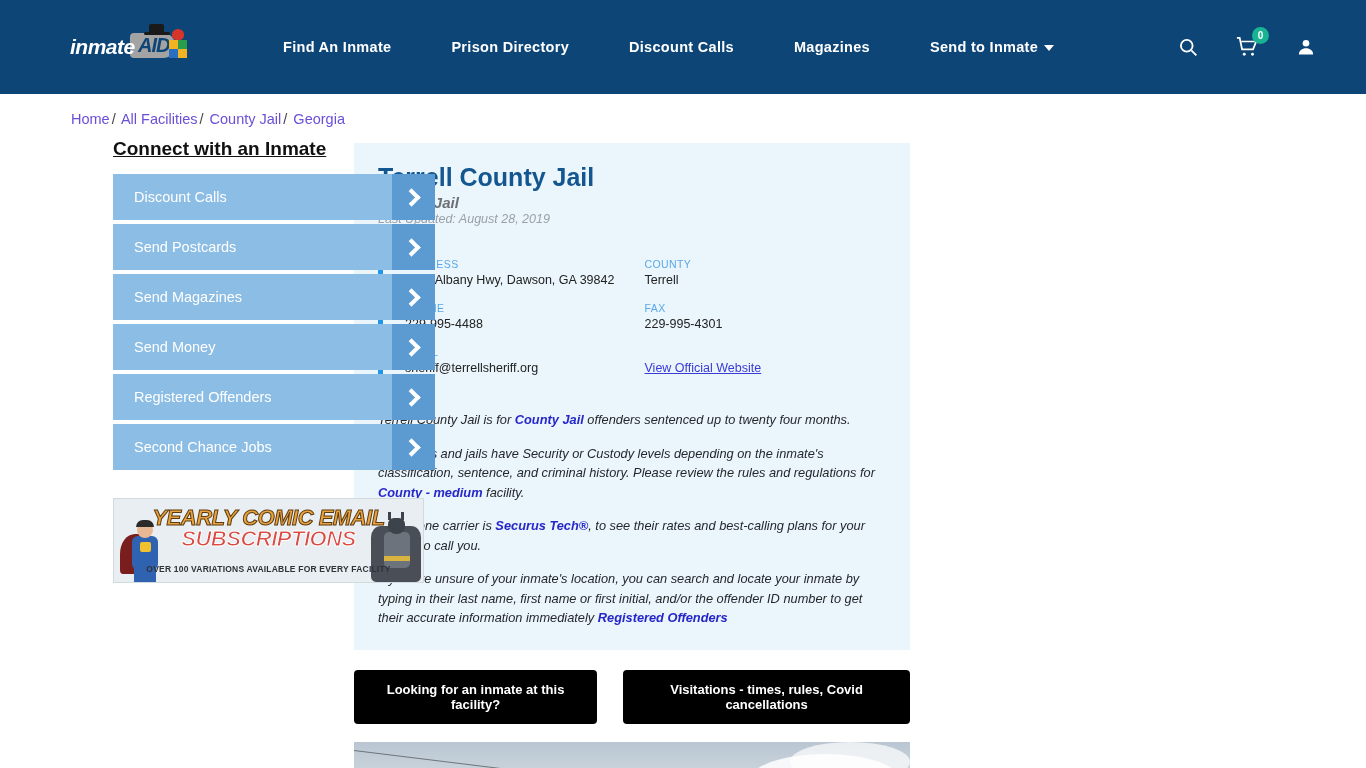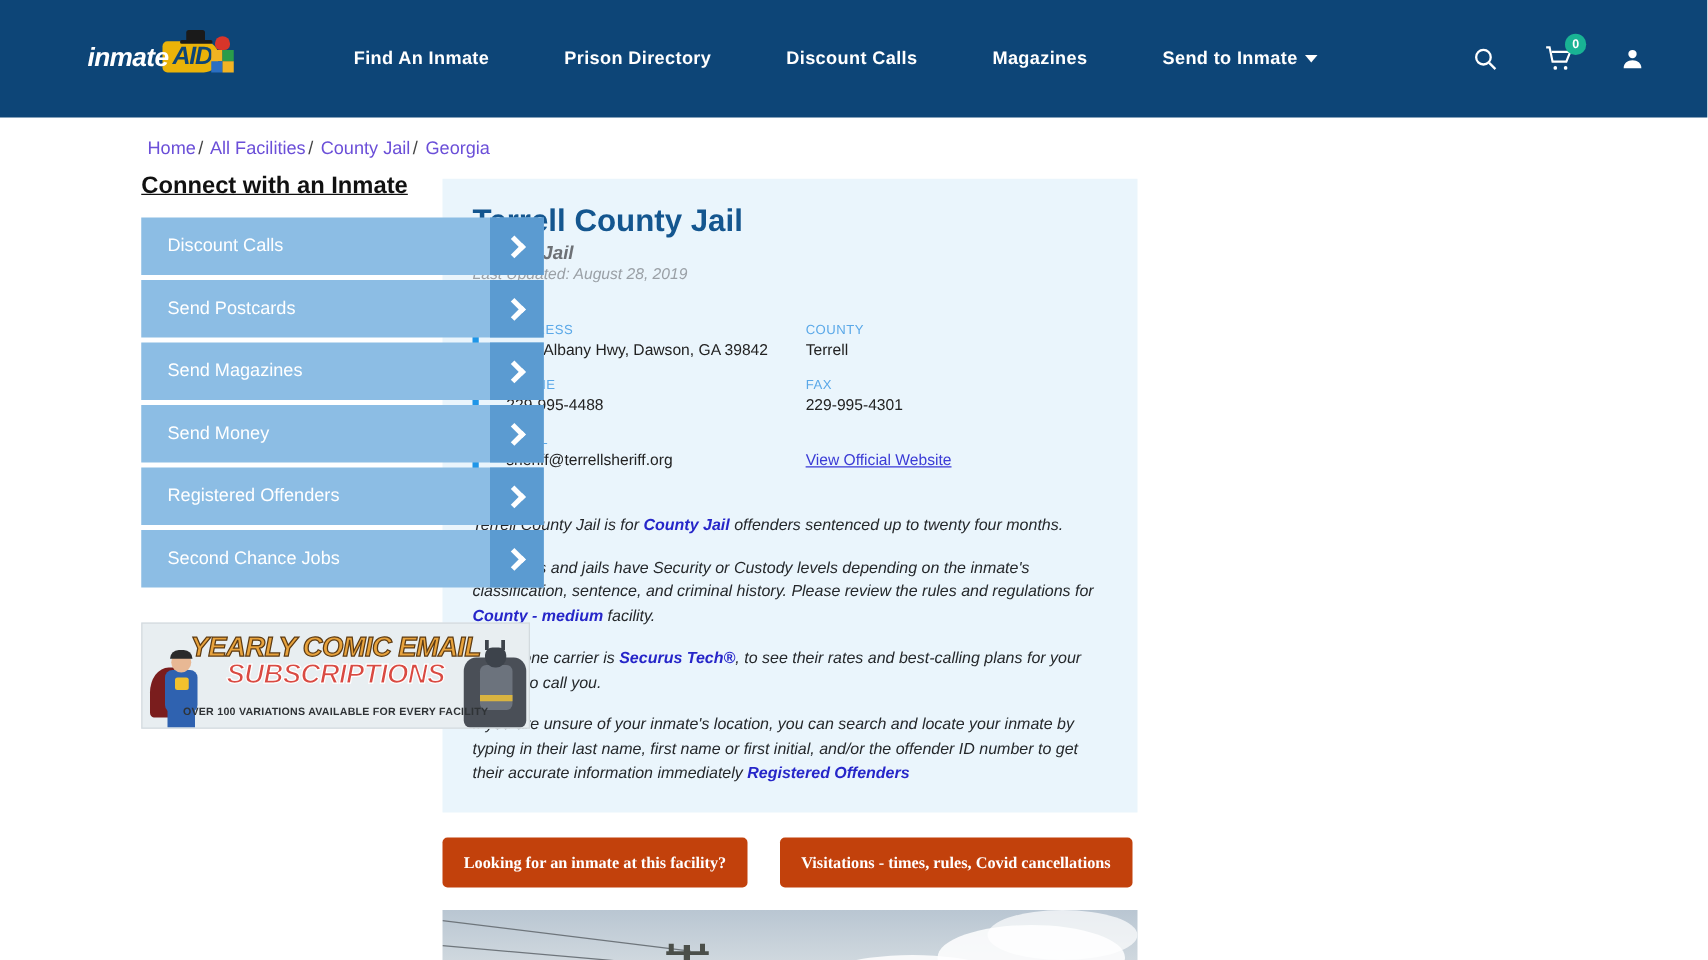--- a/index.html
+++ b/index.html
@@ -33,21 +33,21 @@
     font-weight: bold;
     font-size: 21px;
     font-style: italic;
     letter-spacing: -0.5px;
     position: relative;
     z-index: 2;
   }
   .logo-aid {
     position: absolute;
     left: 60px; top: 8px;
-    background: #eab308;
+    background: #a3a3a3;
     color: #0d4577;
     font-weight: bold;
     font-size: 20px;
     font-style: italic;
     padding: 1px 6px 1px 8px;
     border-radius: 4px 12px 12px 4px;
     z-index: 1;
     letter-spacing: -1px;
   }
   .logo-hat {
@@ -119,21 +119,21 @@
     font-weight: bold;
     display: flex; align-items: center; justify-content: center;
   }
 
   
   .page {
     padding: 0 0 0 0;
     position: relative;
   }
   .breadcrumb {
-    margin: 17px 0 0 118px;
+    margin: 17px 0 0 71px;
     font-size: 14.5px;
     color: #333;
   }
   .breadcrumb a { color: #6b4fd8; text-decoration: none; }
   .breadcrumb span.sep { color: #444; margin: 0 2px; }
 
   .columns { display: flex; }
   .sidebar { width: 345px; padding-left: 113px; padding-top: 11px; }
   .sidebar h2 {
     font-size: 19px;
@@ -291,29 +291,29 @@
   .body-copy p:last-child { margin-bottom: 0; }
   .body-copy a {
     color: #2626c9;
     font-weight: bold;
     text-decoration: none;
     font-style: italic;
   }
 
   .cta-row { display: flex; gap: 26px; margin-top: 20px; }
   .cta {
-    background: #c2410c;
+    background: #000000;
     color: #ffffff;
     font-size: 13px;
     font-weight: bold;
     padding: 12px 17px;
     border: none;
     border-radius: 4px;
     cursor: pointer;
-    font-family: Liberation Serif, serif;
+    font-family: Liberation Sans, sans-serif;
   }
 
   .photo {
     margin-top: 18px;
     width: 556px;
     height: 103px;
     background: linear-gradient(180deg, #b9c6d2 0%, #cdd6dd 35%, #dfe4e7 70%, #e9ebec 100%);
     position: relative;
     overflow: hidden;
   }

